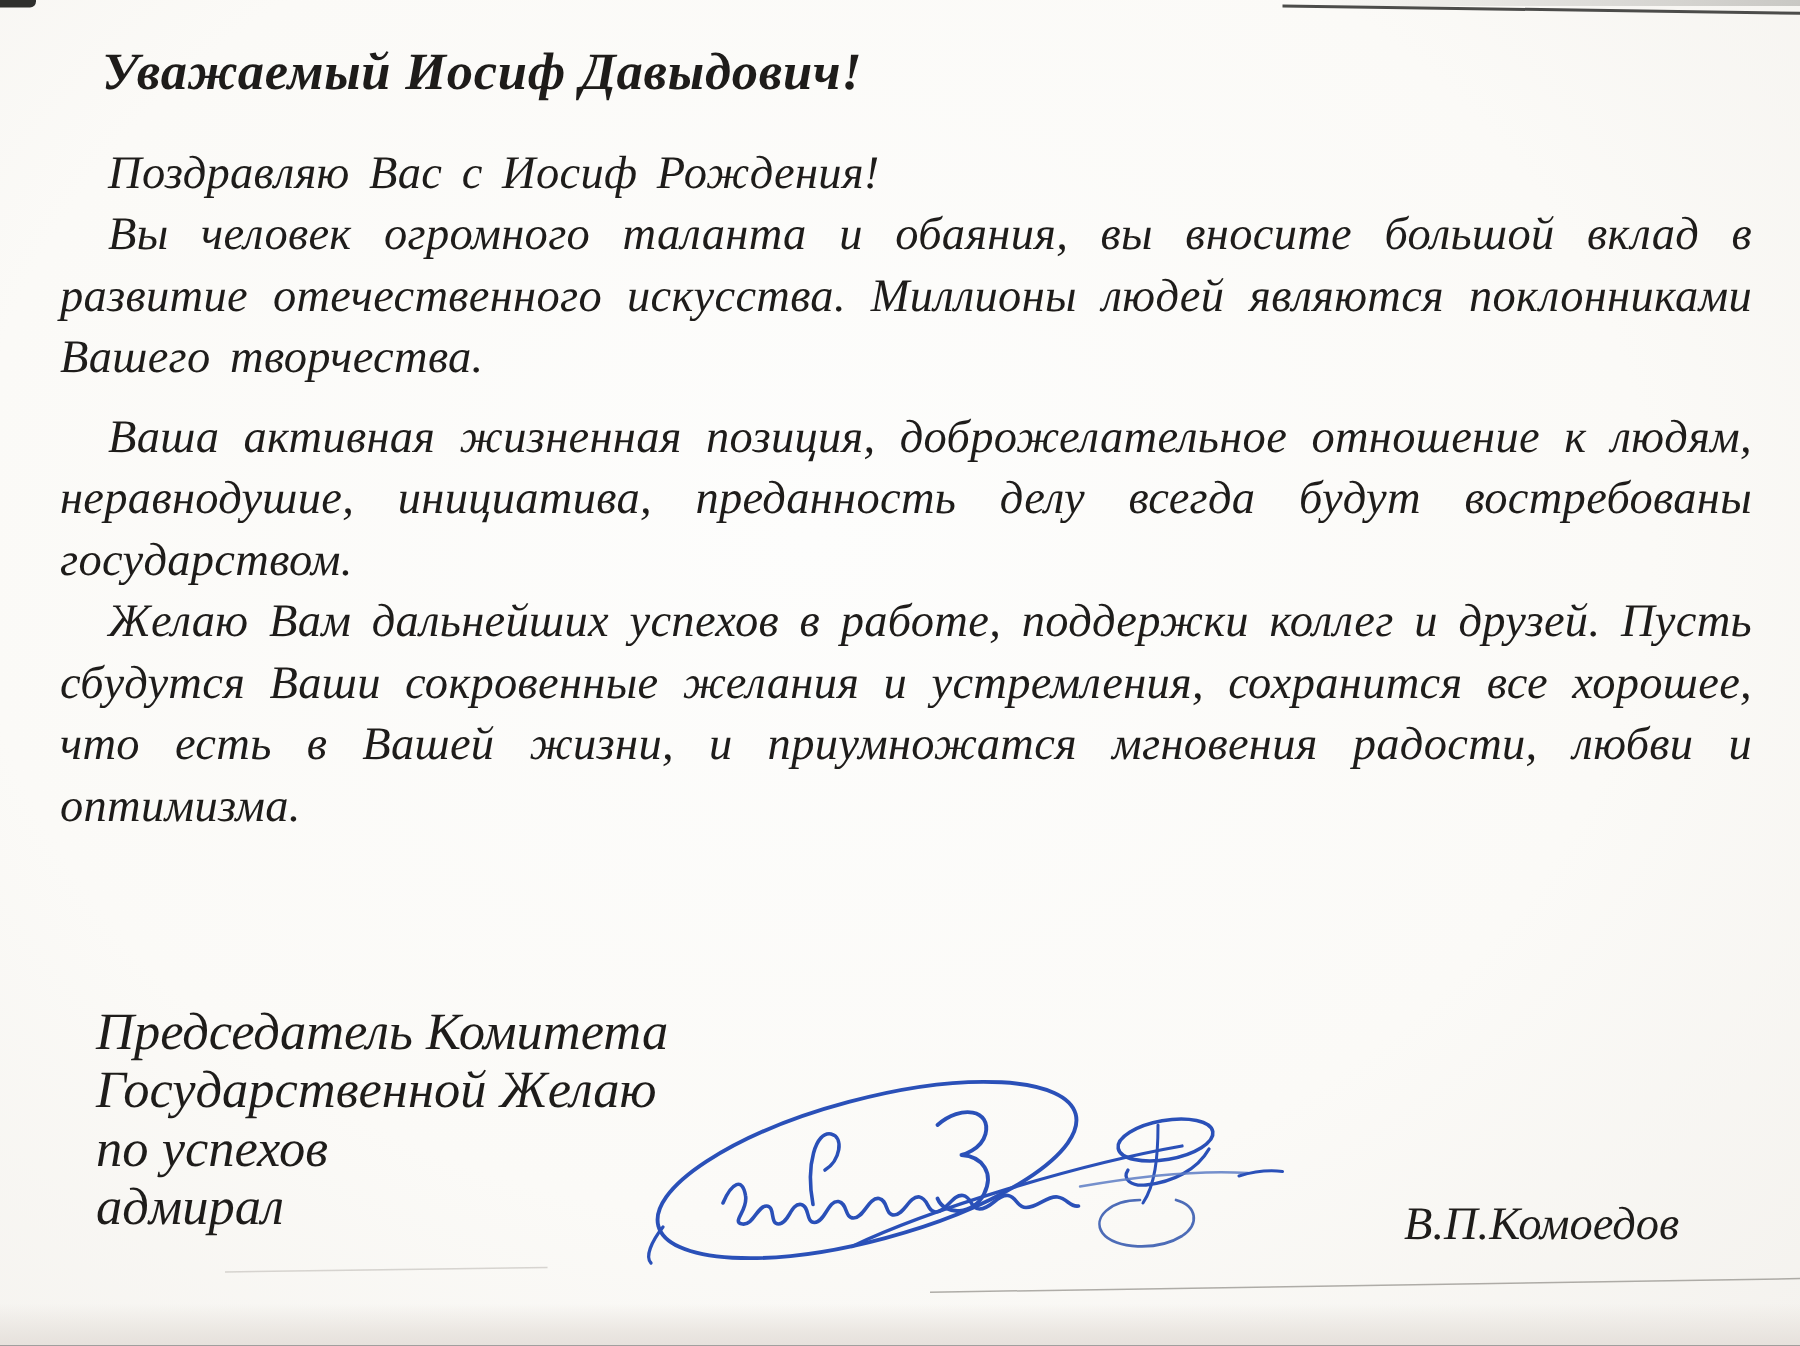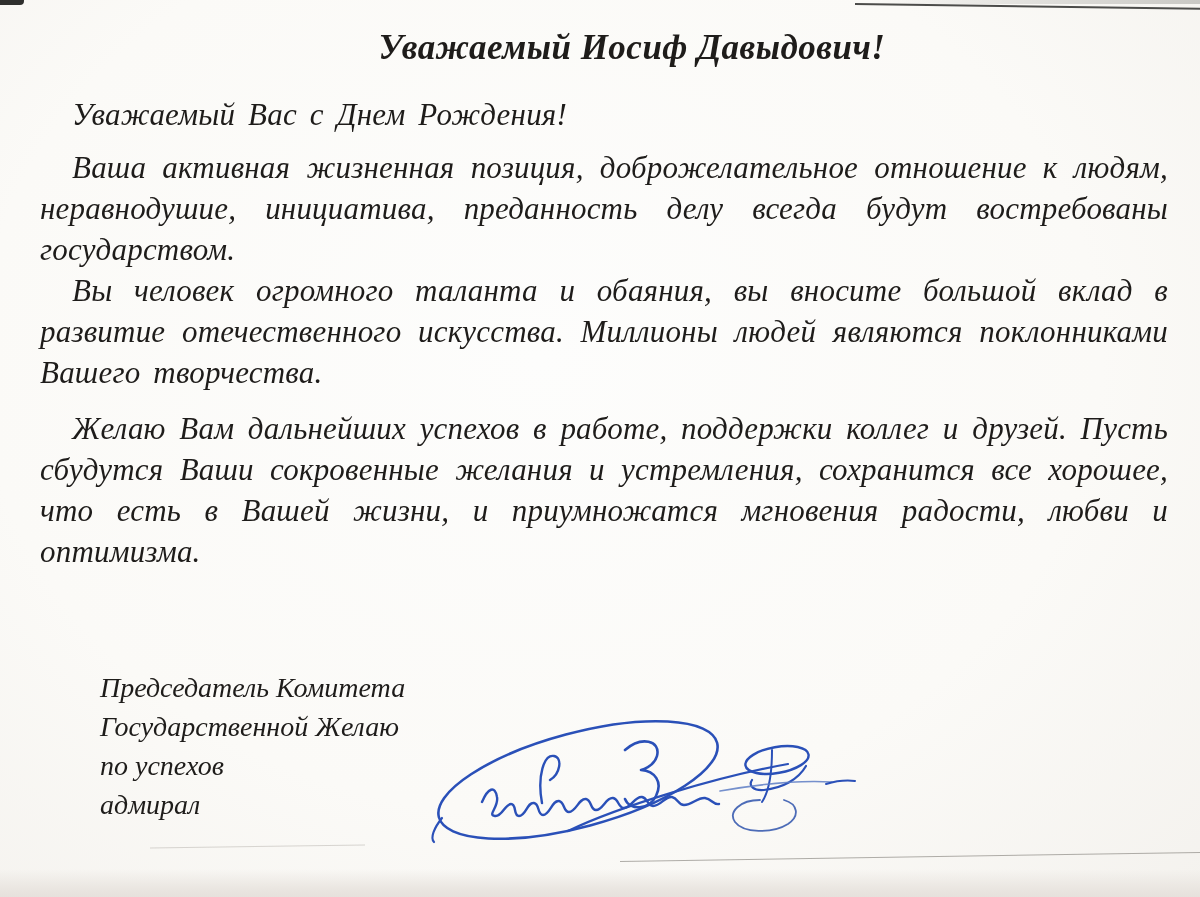--- a/index.html
+++ b/index.html
@@ -49,44 +49,42 @@
 
   
   .letter {
     position: absolute;
     left: 40px; right: 32px; top: 26px;
   }
   .salutation {
     font-weight: bold;
     font-size: 35px;
     line-height: 44px;
-    text-align: center;
     transform: translateX(28px);
     letter-spacing: 0.5px;
     margin-bottom: 24px;
     font-family: Liberation Serif, serif;
   }
   .para {
     font-size: 31px;
     line-height: 41px;
     text-align: justify;
     text-indent: 32px;
     word-spacing: 5px;
     letter-spacing: 0.2px;
   }
   .para.gap-md { margin-top: 12px; }
-  .para.gap-lg { margin-top: 15px; }
+  .para.gap-lg { margin-top: 0; }
   .para.gap-sm { margin-top: 5px; }
 
   
   .closing-title {
     position: absolute; left: 64px; top: 668px;
-    font-size: 28px; line-height: 39px;
+    font-size: 35px; line-height: 39px;
     white-space: nowrap;
-    margin-left: 36px;
   }
   .signatory {
     position: absolute; left: 936px; top: 798px;
     font-size: 31px; white-space: nowrap;
   }
   .signature-svg {
     position: absolute; left: 420px; top: 688px;
     width: 460px; height: 180px;
   }
   .signature-svg path, .signature-svg ellipse {
@@ -103,23 +101,23 @@
   <div class="corner-mark"></div>
   <div class="top-edge-shade"></div>
   <div class="top-edge-line"></div>
   <div class="crease-left"></div>
   <div class="crease-right"></div>
   <div class="bottom-band"></div>
 
   <div class="letter">
     <div class="salutation">Уважаемый Иосиф Давыдович!</div>
 
-    <p class="para">Уважаемый Вас с Днем Рождения!</p>
+    <p class="para">Поздравляю Вас с Иосиф Рождения!</p>
+    <p class="para">Вы человек огромного таланта и обаяния, вы вносите большой вклад в развитие отечественного искусства. Миллионы людей являются поклонниками Вашего творчества.</p>
     <p class="para gap-md">Ваша активная жизненная позиция, доброжелательное отношение к людям, неравнодушие, инициатива, преданность делу всегда будут востребованы государством.</p>
-    <p class="para">Вы человек огромного таланта и обаяния, вы вносите большой вклад в развитие отечественного искусства. Миллионы людей являются поклонниками Вашего творчества.</p>
     <p class="para gap-lg">Желаю Вам дальнейших успехов в работе, поддержки коллег и друзей. Пусть сбудутся Ваши сокровенные желания и устремления, сохранится все хорошее, что есть в Вашей жизни, и приумножатся мгновения радости, любви и оптимизма.</p>
   </div>
 
   <div class="closing-title">
     <div>Председатель Комитета</div>
     <div>Государственной Желаю</div>
     <div>по успехов</div>
     <div>адмирал</div>
   </div>
 
@@ -146,14 +144,15 @@
 
     <path d="M386,78 C378,92 362,100 344,102 C334,103 328,98 332,92" stroke="#2a50b8" stroke-width="2.2"></path>
     <path d="M352,62 C352,84 350,102 342,114" stroke="#2a50b8" stroke-width="2"></path>
 
     <path d="M340,112 C320,112 308,124 315,134 C323,145 352,146 368,136 C380,128 378,116 364,112" stroke="#3a5cb0" stroke-width="1.8" opacity="0.9"></path>
 
     <path d="M300,103 C340,96 380,92 412,94" stroke="#5d7cc4" stroke-width="1.6" opacity="0.85"></path>
     <path d="M406,96 C416,93 427,92 435,93" stroke="#2a50b8" stroke-width="2"></path>
   </svg>
 
+  <div class="signatory">В.П.Комоедов</div>
 
 </div>
 
 </body></html>

